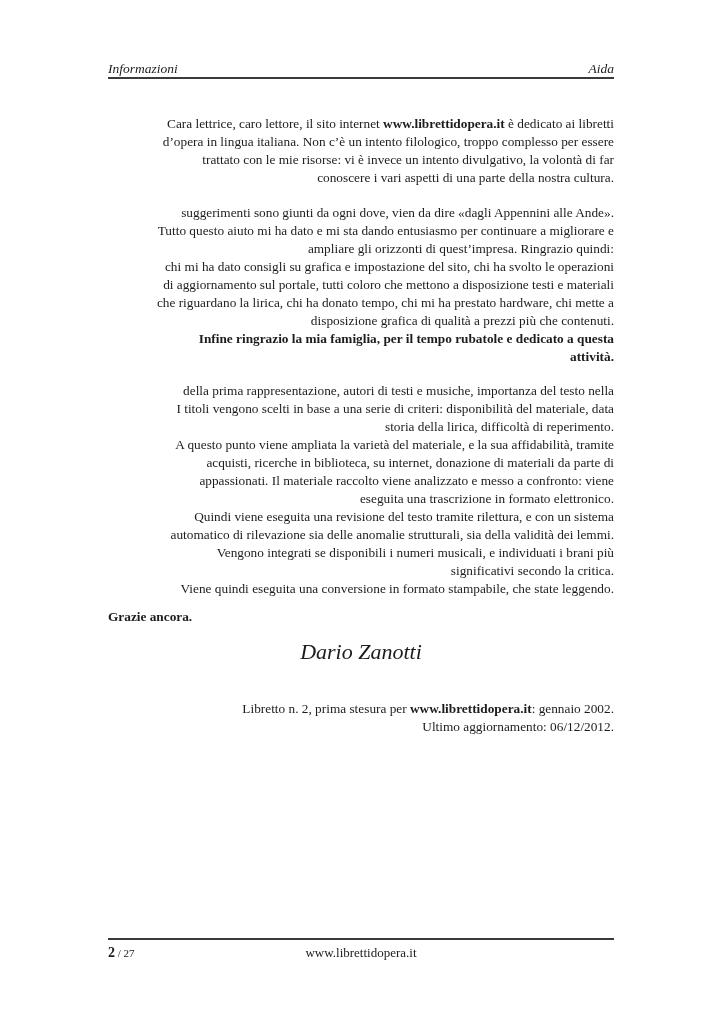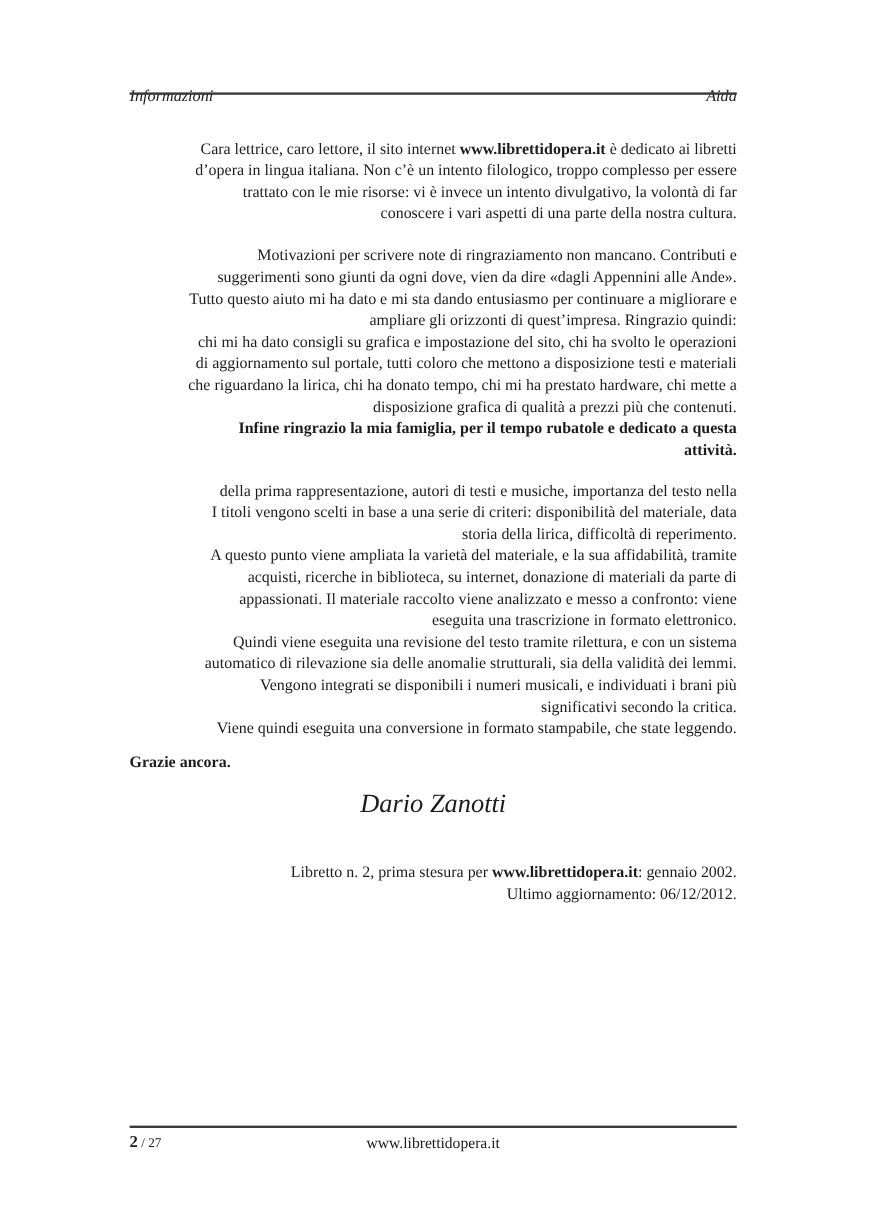--- a/index.html
+++ b/index.html
@@ -8,21 +8,21 @@
     width: 724px;
     height: 1024px;
     background: #ffffff;
     color: #1c1c1c;
     font-family: "Liberation Serif", "DejaVu Serif", serif;
     overflow: hidden;
   }
   
   .header {
     position: absolute;
-    top: 72px;
+    top: 61px;
     left: 108px;
     width: 506px;
     display: flex;
     justify-content: space-between;
     font-style: italic;
     font-size: 13.5px;
     line-height: 16px;
   }
   .rule {
     position: absolute;
@@ -101,21 +101,20 @@
   <hr class="rule rule-header">
 
   <section class="body">
     <div class="para">
         <div class="line"><span>Cara lettrice, caro lettore, il sito internet </span><span class="b">www.librettidopera.it</span><span> è dedicato ai libretti</span></div>
         <div class="line"><span>d’opera in lingua italiana. Non c’è un intento filologico, troppo complesso per essere</span></div>
         <div class="line"><span>trattato con le mie risorse: vi è invece un intento divulgativo, la volontà di far</span></div>
         <div class="line"><span>conoscere i vari aspetti di una parte della nostra cultura.</span></div>
       </div>
     <div class="para mt-ack">
-        <div class="line"><span>Motivazioni per scrivere note di ringraziamento non mancano. Contributi e</span></div>
         <div class="line"><span>suggerimenti sono giunti da ogni dove, vien da dire «</span><span class="i">dagli Appennini alle Ande</span><span>».</span></div>
         <div class="line"><span>Tutto questo aiuto mi ha dato e mi sta dando entusiasmo per continuare a migliorare e</span></div>
         <div class="line"><span>ampliare gli orizzonti di quest’impresa. Ringrazio quindi:</span></div>
         <div class="line"><span>chi mi ha dato consigli su grafica e impostazione del sito, chi ha svolto le operazioni</span></div>
         <div class="line"><span>di aggiornamento sul portale, tutti coloro che mettono a disposizione testi e materiali</span></div>
         <div class="line"><span>che riguardano la lirica, chi ha donato tempo, chi mi ha prestato hardware, chi mette a</span></div>
         <div class="line"><span>disposizione grafica di qualità a prezzi più che contenuti.</span></div>
         <div class="line"><span class="b">Infine ringrazio la mia famiglia, per il tempo rubatole e dedicato a questa</span></div>
         <div class="line"><span class="b">attività.</span></div>
       </div>

